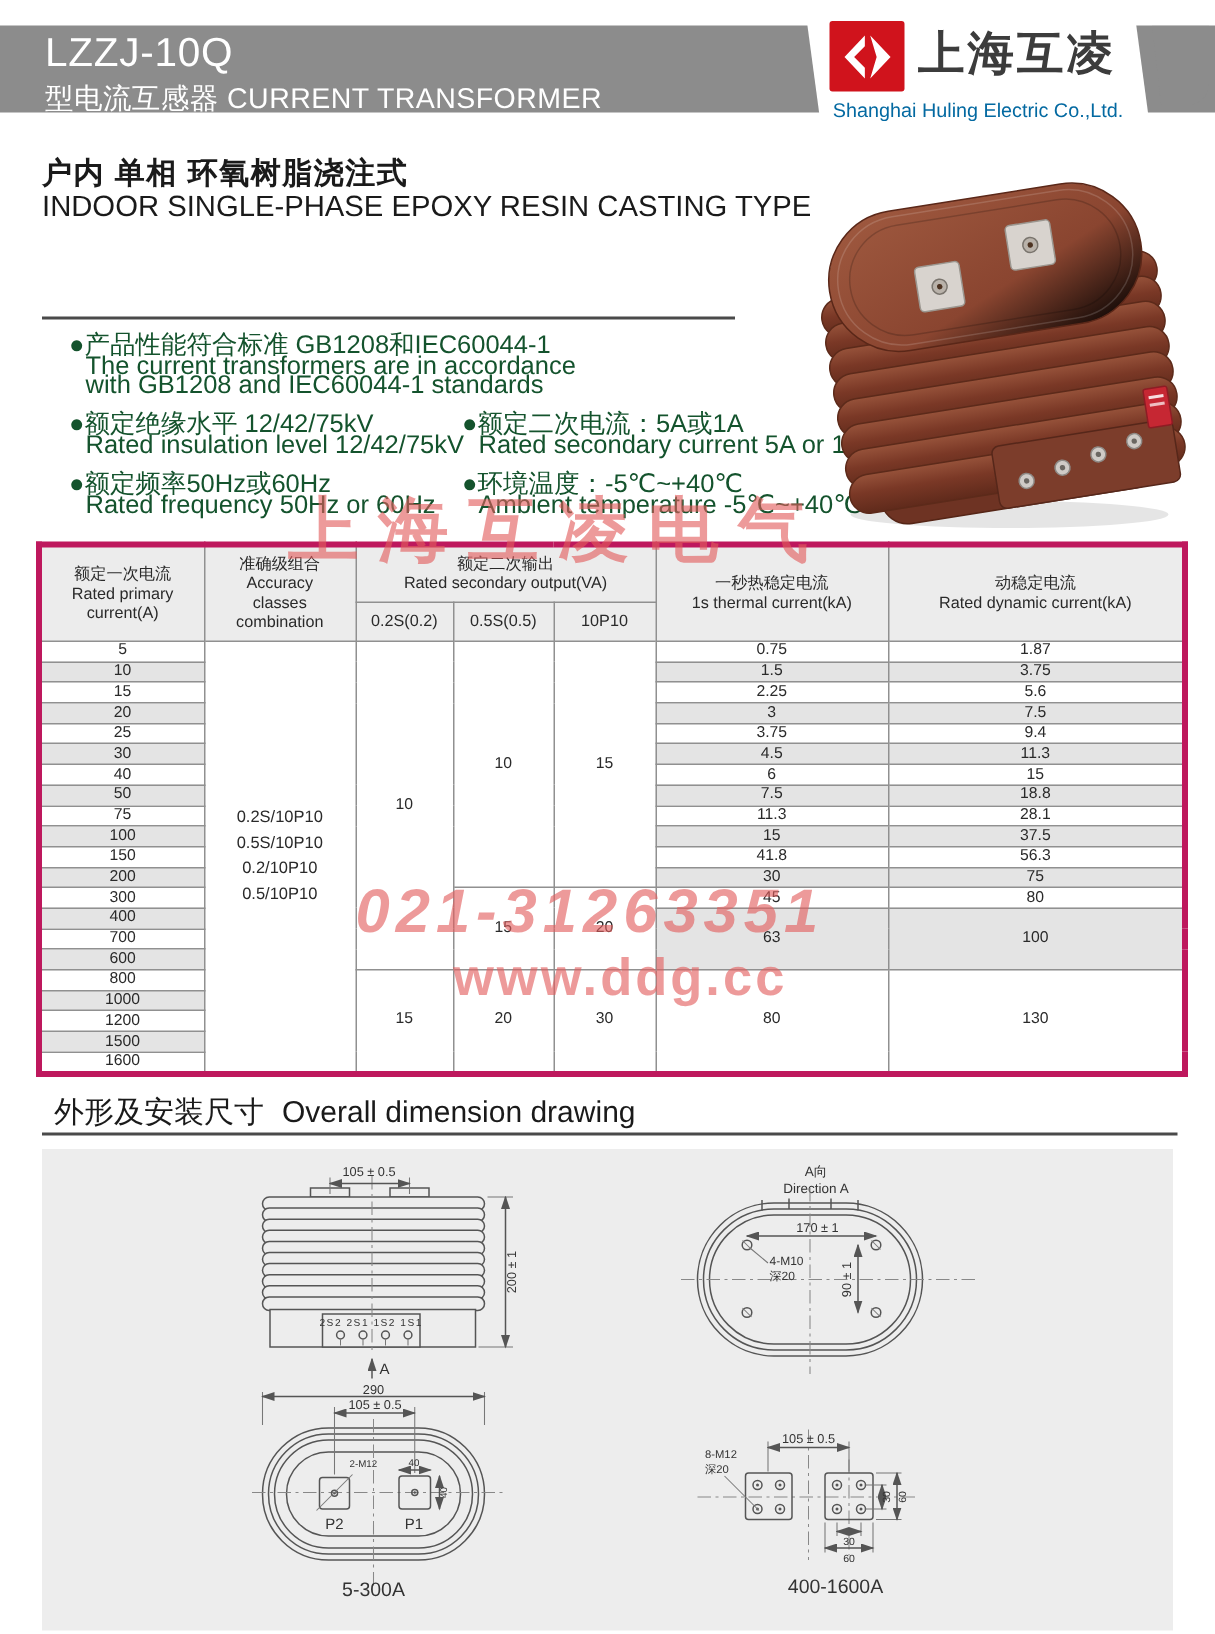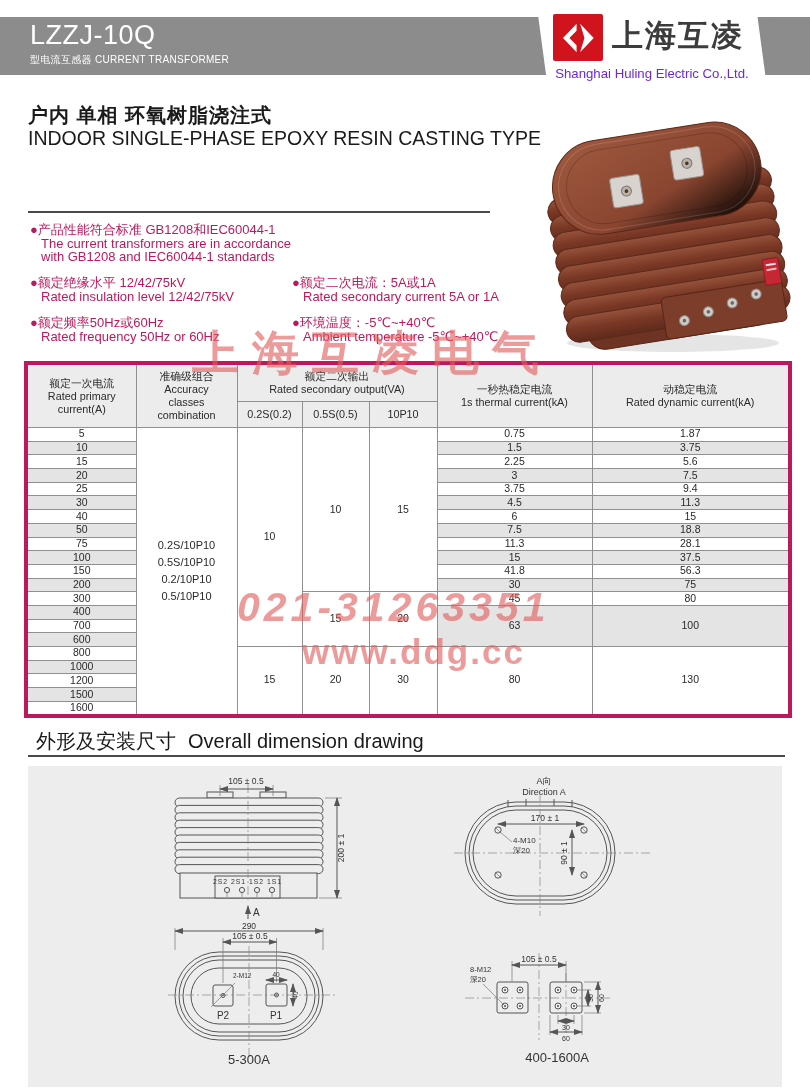--- a/index.html
+++ b/index.html
@@ -3,39 +3,39 @@
 <meta charset="utf-8">
 <style>
   html,body{margin:0;padding:0;background:#fff;}
   body{font-family:"Liberation Sans","DejaVu Sans",sans-serif;}
   #page{position:relative;width:810px;height:1089px;background:#fff;overflow:hidden;color:#222;}
   .abs{position:absolute;}
 
   
   #gray-bar{left:0;top:17px;width:810px;height:58px;background:#8c8c8c;}
   #model-title{left:30px;top:20px;font-size:27px;font-weight:normal;color:#fff;letter-spacing:.5px;}
-  #model-sub{left:30px;top:53px;font-size:10px;color:#fff;letter-spacing:.3px;}
+  #model-sub{left:30px;top:53px;font-size:19px;color:#fff;letter-spacing:.3px;}
   #logo-panel{left:536px;top:0;width:232px;height:95px;background:#fff;
     -webkit-clip-path:polygon(0 0,94.5% 0,100% 100%,5.5% 100%);clip-path:polygon(0 0,94.5% 0,100% 100%,5.5% 100%);}
   #gray-tail{left:768px;top:17px;width:38px;height:53px;background:#8c8c8c;border-bottom-right-radius:14px;
     -webkit-clip-path:polygon(0 0,100% 0,100% 100%,16% 100%);clip-path:polygon(0 0,100% 0,100% 100%,16% 100%);}
   #logo-mark{left:17px;top:14px;width:50px;height:47px;border-radius:2px;display:flex;align-items:center;justify-content:center;}
   #brand-cn{left:76px;top:15px;font-size:31px;font-weight:600;color:#3c3c3c;letter-spacing:2px;white-space:nowrap;}
-  #brand-en{left:0;top:66px;width:100%;text-align:center;font-size:13.2px;color:#6d28d9;white-space:nowrap;}
+  #brand-en{left:0;top:66px;width:100%;text-align:center;font-size:13.2px;color:#0369a1;white-space:nowrap;}
 
   
   #intro-cn{left:28px;top:102px;font-size:20px;font-weight:600;color:#1a1a1a;letter-spacing:1px;}
   #intro-en{left:28px;top:127px;font-size:19.5px;color:#1a1a1a;}
 
   
   .sec-head{position:absolute;font-size:20px;color:#1a1a1a;display:flex;gap:12px;align-items:baseline;}
   #tech-head{left:28px;top:184px;}
   .sec-rule{position:absolute;height:2px;background:#4a4a4a;}
   #tech-rule{left:28px;top:211px;width:462px;}
-  .bullet{position:absolute;font-size:13px;line-height:13.5px;color:#be185d;white-space:nowrap;}
+  .bullet{position:absolute;font-size:17px;line-height:13.5px;color:#14532d;white-space:nowrap;margin-left:16px;}
   .bullet .en{margin-left:11px;}
   #b1{left:30px;top:223px;} #b2{left:30px;top:276px;} #b3{left:30px;top:316px;}
   #b4{left:292px;top:276px;} #b5{left:292px;top:316px;}
 
   
   .wm{position:absolute;color:rgba(226,92,92,.62);font-weight:bold;white-space:nowrap;z-index:6;pointer-events:none;}
   #wm1{left:192px;top:322px;font-size:47px;letter-spacing:13px;}
   #wm2{left:237px;top:584px;font-size:41px;letter-spacing:4px;font-style:italic;}
   #wm3{left:292px;top:632px;font-size:35px;letter-spacing:2px;margin-left:10px;}
 

